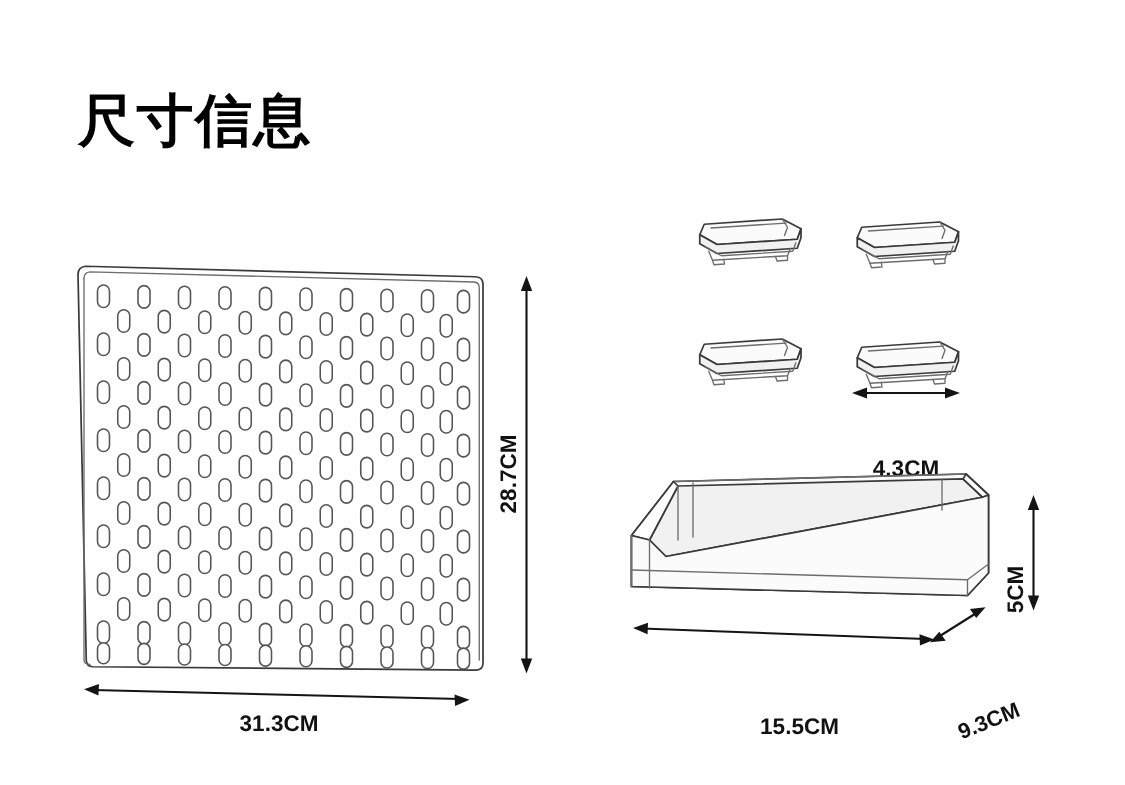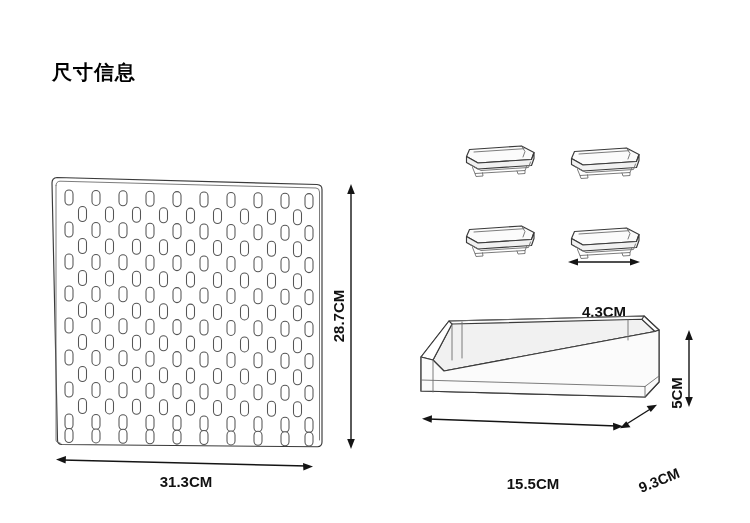--- a/index.html
+++ b/index.html
@@ -12,21 +12,21 @@
     height: 523px;
     position: relative;
     overflow: hidden;
     font-family: "Liberation Sans", "DejaVu Sans", sans-serif;
     color: #1a1a1a;
   }
   #page-title {
     position: absolute;
     left: 52px;
     top: 62px;
-    font-size: 20px;
+    font-size: 38px;
     font-weight: bold;
     letter-spacing: 1px;
     color: #000000;
     line-height: 1;
     white-space: nowrap;
   }
   #diagram-canvas {
     position: absolute;
     left: 0;
     top: 0;

